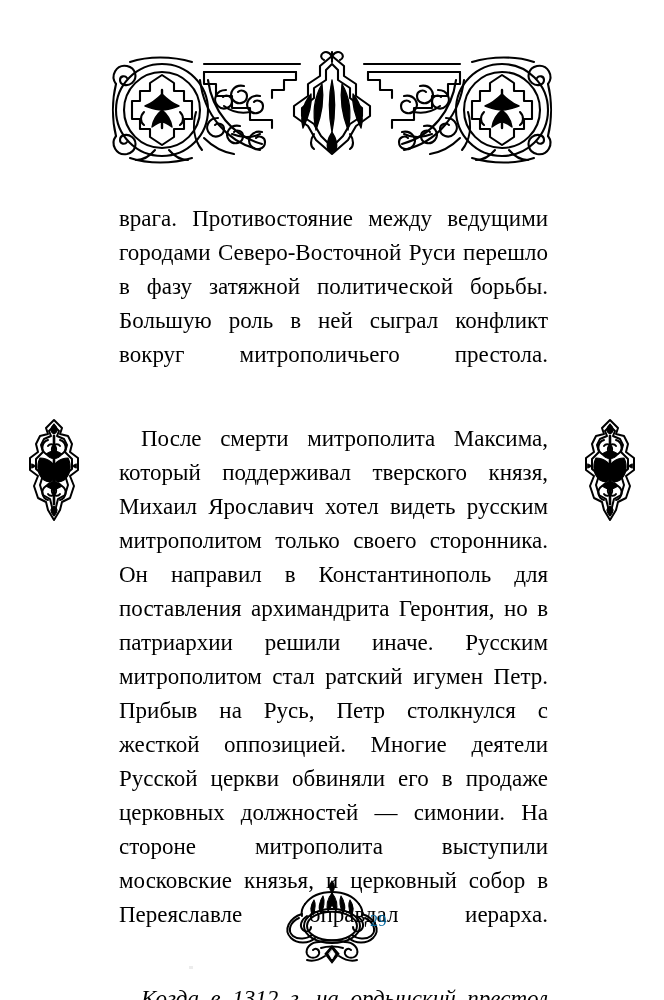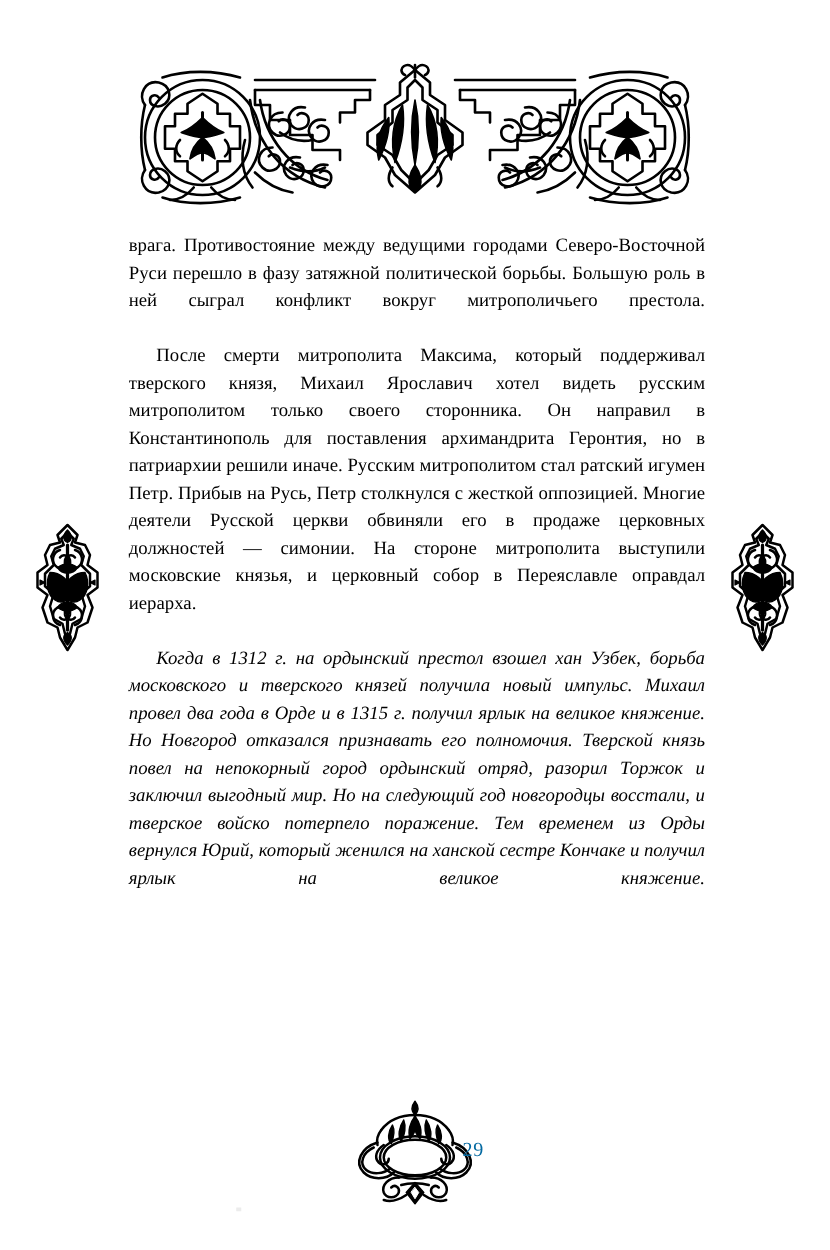--- a/index.html
+++ b/index.html
@@ -29,25 +29,25 @@
   #header-ornament svg { display: block; width: 100%; height: 100%; }
 
   
   #text-block {
     position: absolute;
     left: 103px;
     top: 186px;
     width: 461px;
   }
   .para {
-    margin: 0;
+    margin: 16px;
     text-align: justify;
     text-justify: inter-word;
-    font-size: 15px;
-    line-height: 22px;
+    font-size: 23px;
+    line-height: 34px;
     color: #000000;
     text-indent: 22px;
     -webkit-hyphens: none;
     hyphens: none;
     word-spacing: 0px;
   }
   .para.first { text-indent: 0; }
   .para:last-child { text-align: justify; font-style: italic; }
 
   

